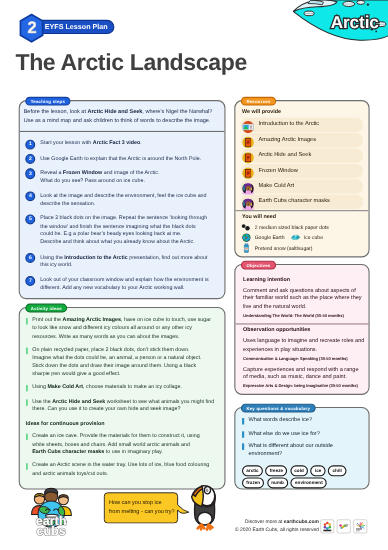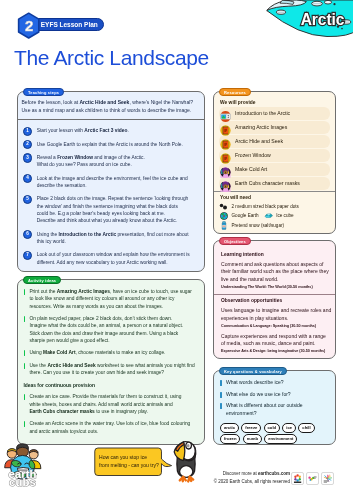--- a/index.html
+++ b/index.html
@@ -13,21 +13,21 @@
   .badge{position:absolute;left:0;top:0;width:353px;height:48px;}
   .badgepill{position:absolute;left:32px;top:18.4px;width:72px;height:12.8px;background:#1a4fc4;
              border:1.2px solid #0d3492;border-radius:6.5px;
              display:flex;align-items:center;justify-content:flex-end;padding-right:5.2px;color:#fff;font-size:6.5px;
              font-weight:700;letter-spacing:0px;box-sizing:border-box;z-index:1;white-space:nowrap;}
   .hexnum{position:absolute;left:17.4px;top:12px;width:23.4px;height:27.2px;display:flex;align-items:center;
           justify-content:center;color:#fff;font-weight:700;font-size:15px;z-index:3;}
   .hexnum svg{position:absolute;left:0;top:0;}
   .hexnum span{position:relative;z-index:3;line-height:1;padding-bottom:1px;
                -webkit-text-stroke:0.55px #cfcfcf;}
-  .title{position:absolute;left:14px;top:45.5px;font-size:21px;font-weight:400;letter-spacing:-0.35px;color:#1d4ed8;}
+  .title{position:absolute;left:14px;top:45.5px;font-size:21px;font-weight:700;letter-spacing:-0.35px;color:#404040;}
 
   .arcticblob{position:absolute;left:261px;top:0px;width:92px;height:40px;}
 
   
   .panel{position:absolute;border:1px solid #6e6e6e;border-radius:7px;box-sizing:border-box;}
   .pill{position:absolute;top:-4.4px;left:5.4px;height:8.8px;border-radius:4.6px;display:flex;align-items:center;
         padding:0 3.6px;color:#fff;font-size:3.95px;font-weight:700;letter-spacing:.2px;white-space:nowrap;z-index:5;
         border:1px solid rgba(0,0,0,.4);box-sizing:border-box;}
 
   .p-teaching{left:17px;top:91px;width:188px;height:181px;background:#e9f1fd;}
@@ -89,21 +89,21 @@
   .speech{position:absolute;left:94px;top:447px;width:78px;height:29px;display:flex;align-items:center;padding:0 5px;box-sizing:border-box;}
   .speech-bg{position:absolute;left:0;top:0;width:78px;height:29px;}
   .speech #speech-text{position:relative;z-index:2;font-size:5.05px;line-height:7.8px;color:#20170a;}
   
   .foot-disc{position:absolute;left:180px;top:471px;width:110px;text-align:right;font-size:4.5px;color:#242424;}
   .foot-disc b{font-weight:700;}
   .foot-cop{position:absolute;left:180px;top:478.5px;width:110px;text-align:right;font-size:4.5px;color:#242424;}
   .partners{position:absolute;left:291px;top:472px;display:flex;gap:1.8px;}
   .plogo{width:13.2px;height:13.2px;border:0.8px solid #d8d8d8;border-radius:2px;background:#fff;
          display:flex;align-items:center;justify-content:center;box-sizing:border-box;overflow:hidden;}
-  .eclogo{position:absolute;left:0;top:442px;width:45px;height:47px;}
+  .eclogo{position:absolute;left:24px;top:442px;width:45px;height:47px;}
   .puffin{position:absolute;left:172.5px;top:440.5px;width:25px;height:42px;}
 </style>
 </head>
 <body>
 
 <div class="page">
 
   <div class="badge">
     <div class="badgepill">EYFS Lesson Plan</div>
     <div class="hexnum">

